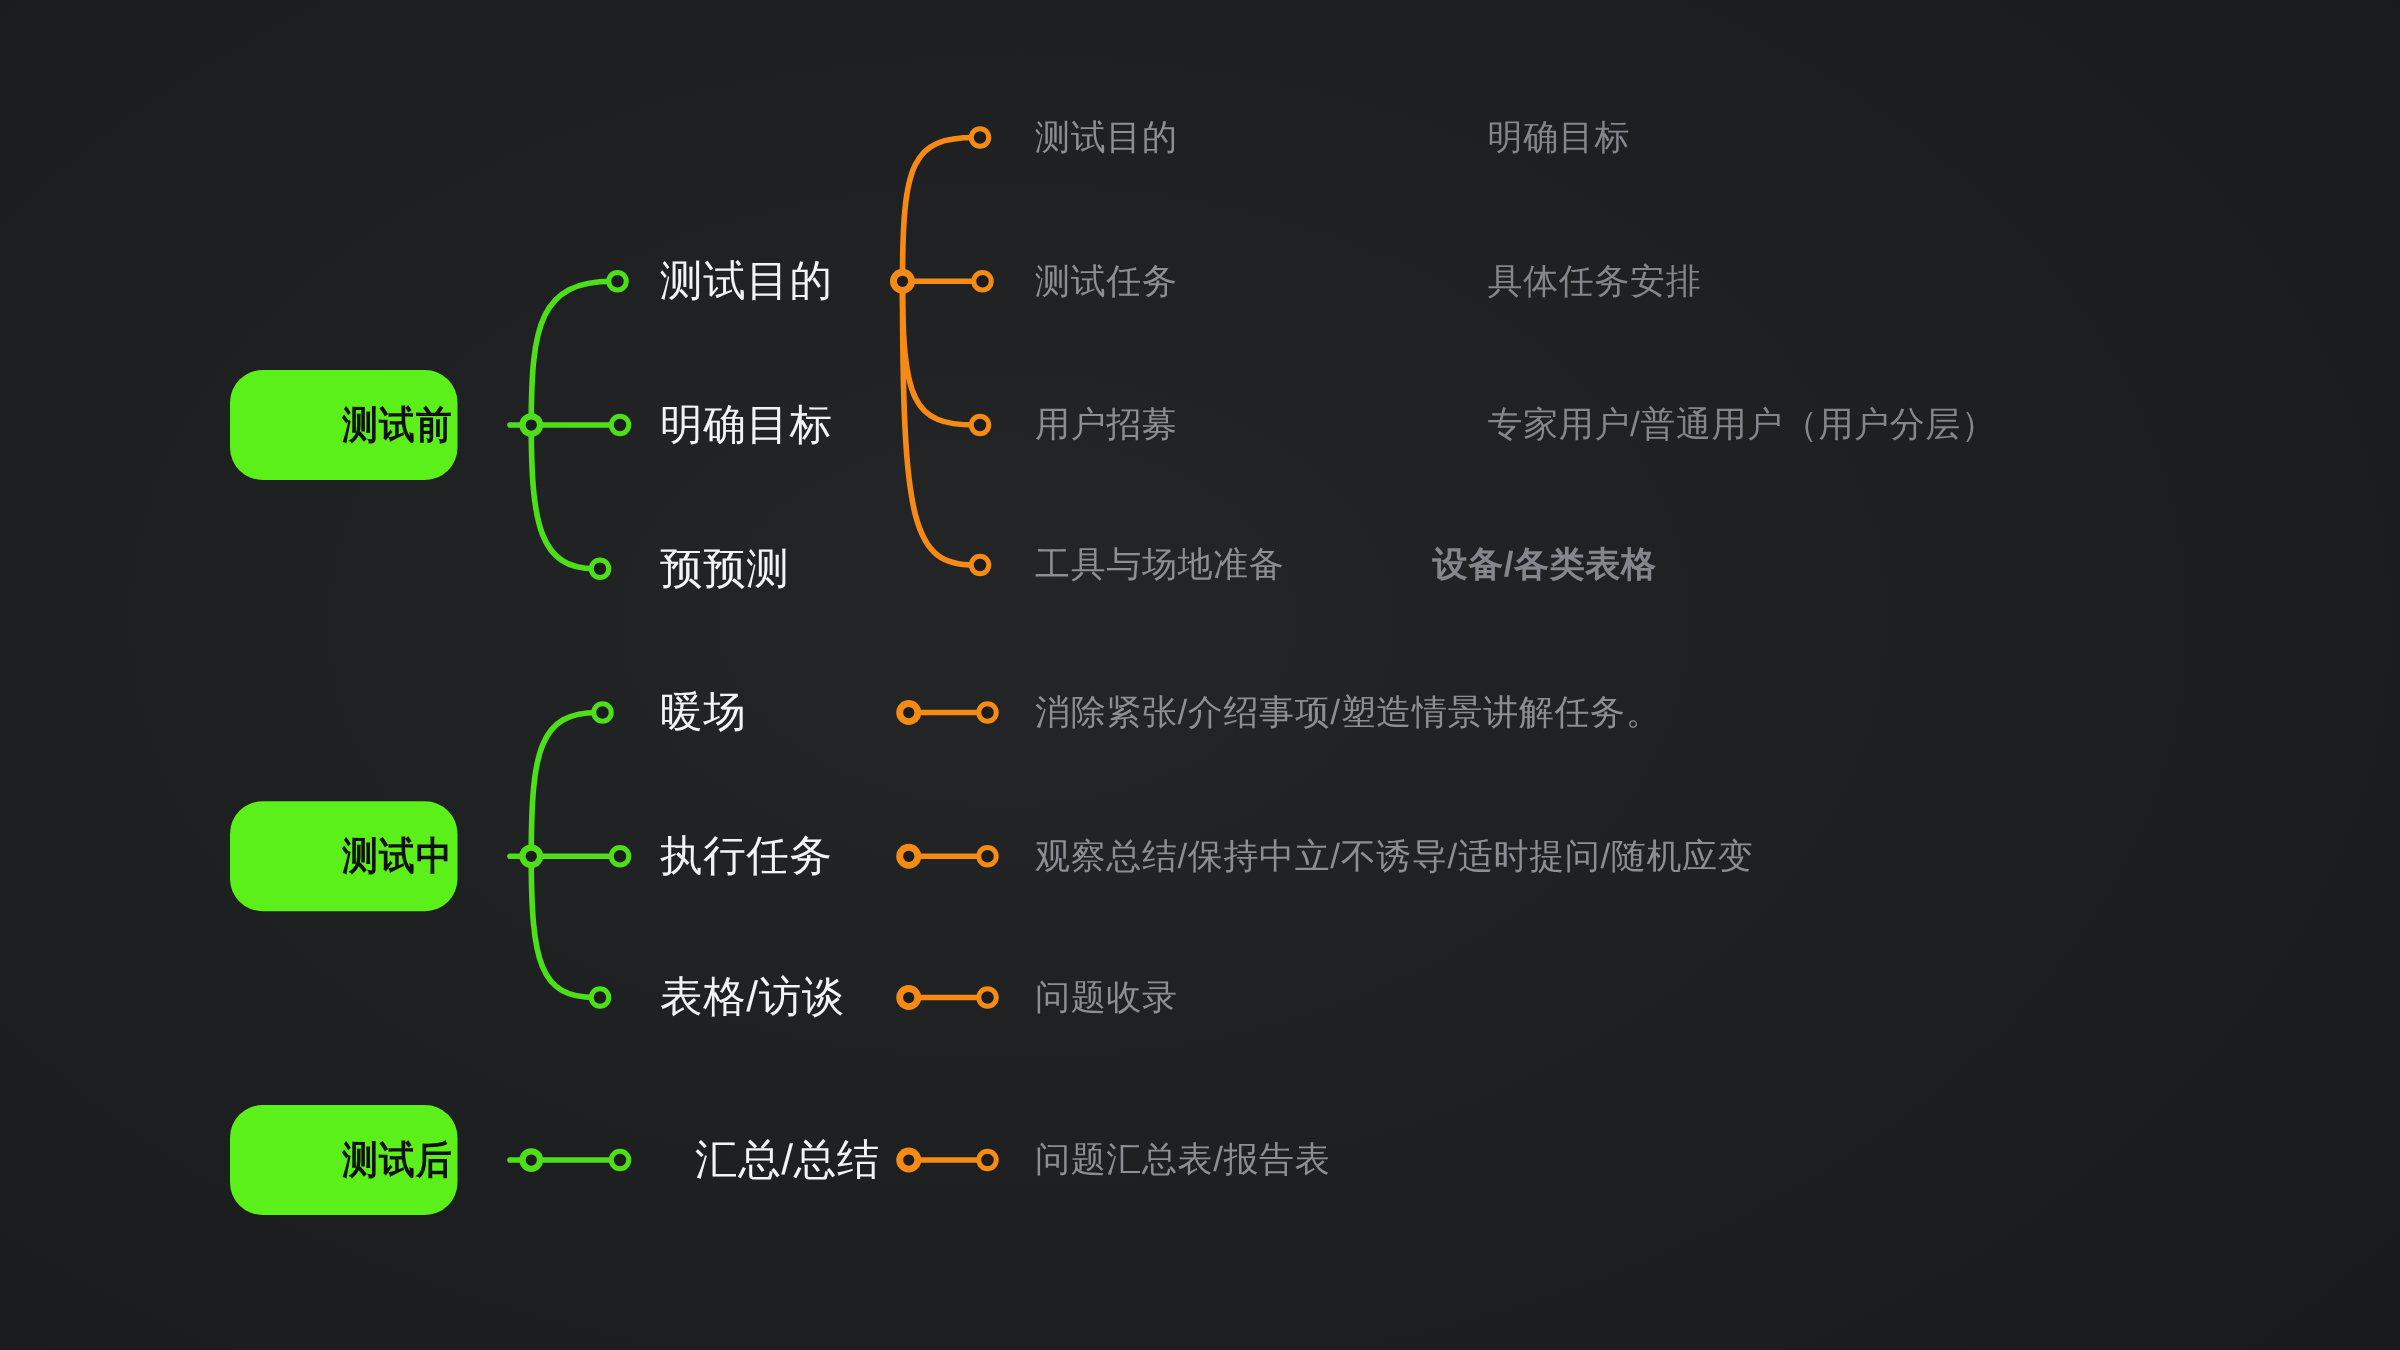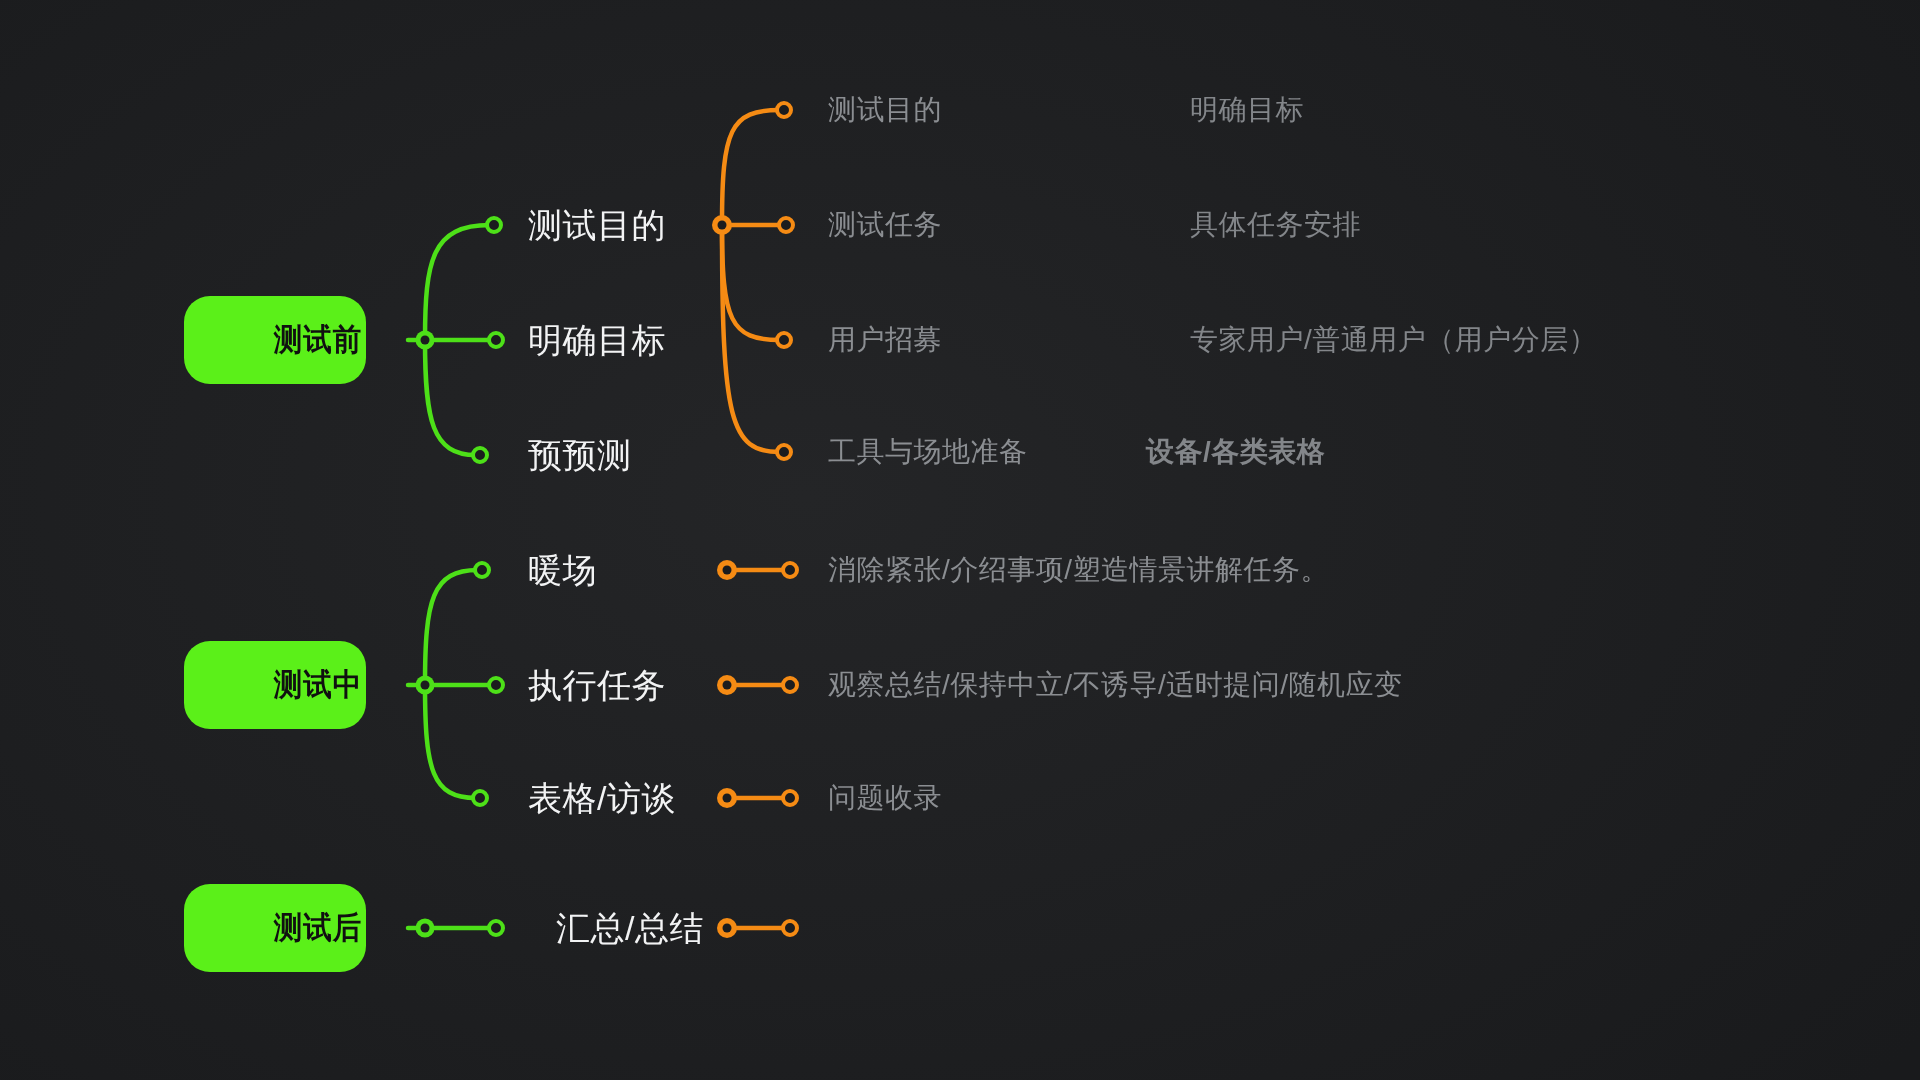--- a/index.html
+++ b/index.html
@@ -238,20 +238,23 @@
   </div>
 
   <div class="l3" style="left:828px; top:667px;">
     <span>观察总结/保持中立/不诱导/适时提问/随机应变</span>
   </div>
 
   <div class="l3" style="left:828px; top:780px;">
     <span>问题收录</span>
   </div>
 
+  <div class="l3" style="left:828px; top:910px;">
+    <span>问题汇总表/报告表</span>
+  </div>
 
   <div class="l4" style="left:1190px; top:92px;">
     <span>明确目标</span>
   </div>
 
   <div class="l4" style="left:1190px; top:207px;">
     <span>具体任务安排</span>
   </div>
 
   <div class="l4" style="left:1190px; top:322px;">

